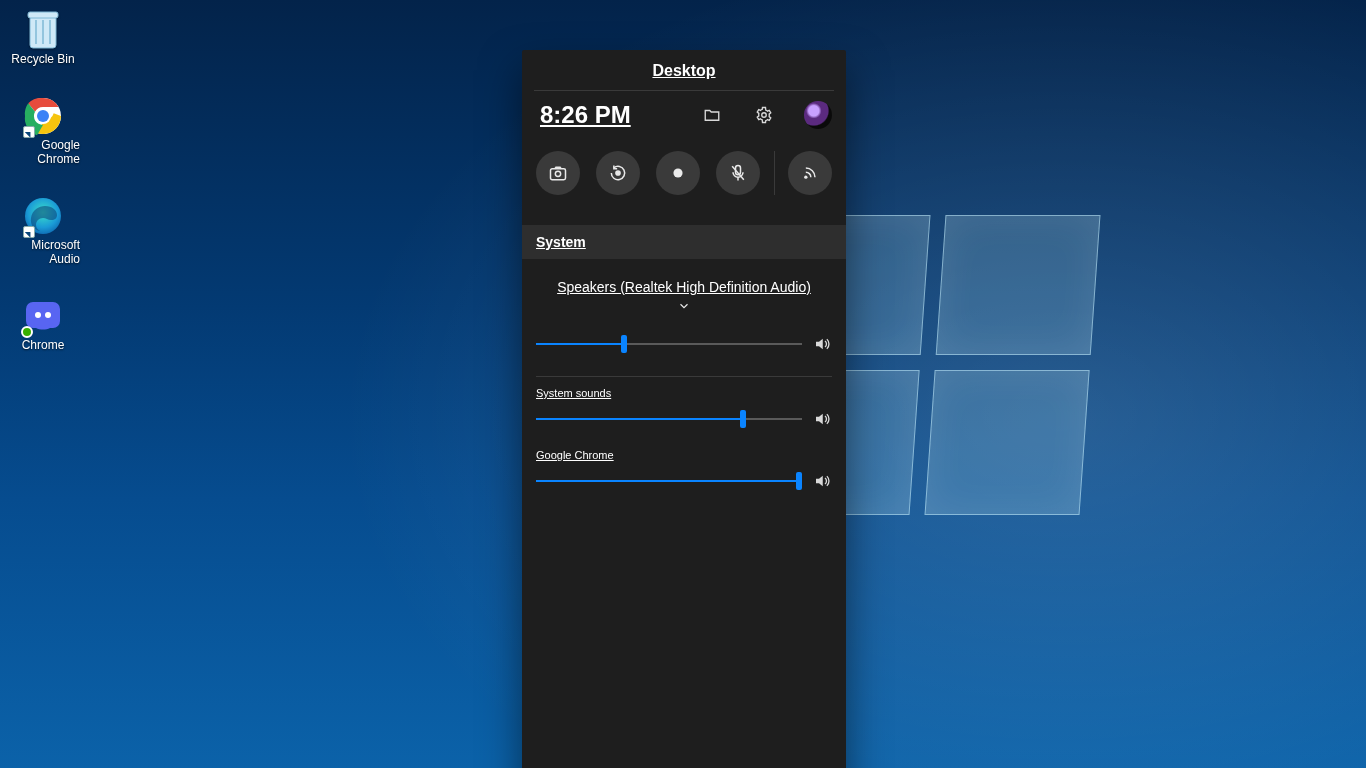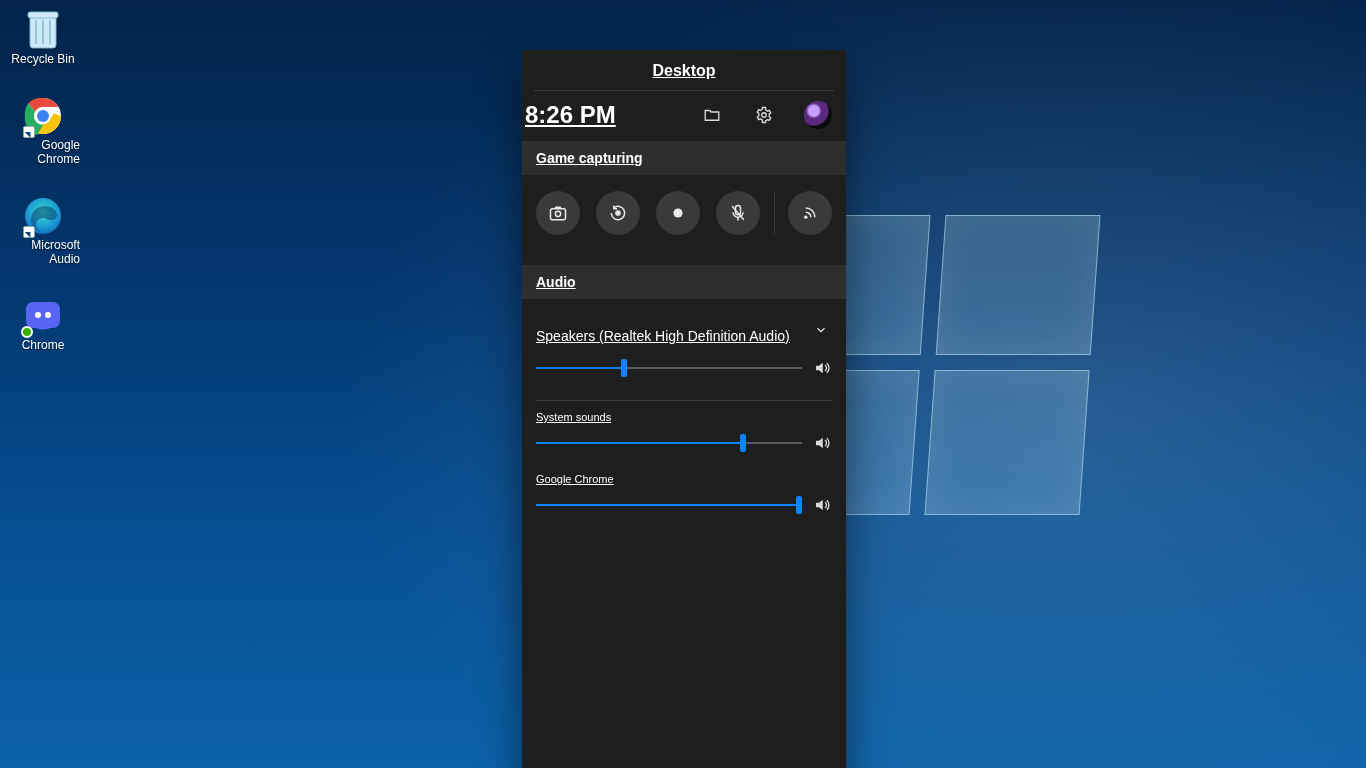--- a/index.html
+++ b/index.html
@@ -51,21 +51,21 @@
     position: absolute; left: 522px; top: 50px; width: 324px; height: 759px;
     background: #1e1e1e; color: #fff; border-radius: 2px;
     box-shadow: 0 20px 40px rgba(0,0,0,0.5);
     text-decoration: underline;
   }
   .gb-title {
     font-weight:600; text-align:center; padding: 12px 14px 10px 14px;
     border-bottom: 1px solid #3a3a3a; margin: 0 12px;
   }
   .gb-time-row {
-    display:flex; align-items:center; gap:28px; padding: 10px 14px 6px 3px;
+    display:flex; align-items:center; gap:28px; padding: 10px 14px 6px 18px;
   }
   .gb-time { font-size: 24px; font-weight: 700; flex:1; }
   .iconbtn {
     width:24px; height:24px; display:flex; align-items:center; justify-content:center;
     cursor:pointer; color:#d9d9d9;
   }
   .avatar {
     width:28px; height:28px; border-radius:50%;
     background: radial-gradient(circle at 35% 35%, #c9a0ff 0 20%, #5b2a7f 30% 55%, #0a0a0a 60% 100%);
     cursor:pointer;
@@ -78,21 +78,21 @@
 
   .capture-row { display:flex; align-items:center; justify-content:space-between; padding: 16px 14px 24px 14px; }
   .cap-group { display:flex; gap:16px; align-items:center; }
   .rbtn {
     width:44px; height:44px; border-radius:50%; background:#3a3a3a;
     display:flex; align-items:center; justify-content:center; cursor:pointer;
   }
   .vsep { width:1px; height:44px; background:#3a3a3a; }
 
   .audio-body { padding: 6px 14px; }
-  .device-row { display:flex; align-items:flex-end; justify-content:space-between; padding: 14px 0 4px 0; font-size:14px; }
+  .device-row { display:flex; align-items:center; justify-content:space-between; padding: 14px 0 4px 0; font-size:14px;flex-direction:column; }
   .chev { cursor:pointer; padding:4px; }
   .slider-row { display:flex; align-items:center; gap:10px; padding: 10px 0 22px 0; border-bottom:1px solid #3a3a3a;}
   .slider-row.noborder{border-bottom:none; padding-bottom:10px;}
   .slider {
     --p: 50;
     position:relative; flex:1; height:14px; cursor:pointer;
   }
   .slider .track {
     position:absolute; left:0; right:0; top:50%; height:2px; margin-top:-1px;
     background:#5a5a5a;
@@ -197,21 +197,20 @@
     </div>
     <div class="iconbtn">
       <svg width="18" height="18" viewBox="0 0 24 24" fill="none" stroke="currentColor" stroke-width="1.8">
           <circle cx="12" cy="12" r="3"></circle>
           <path d="M19 12a7 7 0 0 0-.1-1.2l2.1-1.6-2-3.4-2.5 1a7 7 0 0 0-2.1-1.2L14 2h-4l-.4 2.6a7 7 0 0 0-2.1 1.2l-2.5-1-2 3.4 2.1 1.6A7 7 0 0 0 5 12c0 .4 0 .8.1 1.2L3 14.8l2 3.4 2.5-1a7 7 0 0 0 2.1 1.2L10 22h4l.4-2.6a7 7 0 0 0 2.1-1.2l2.5 1 2-3.4-2.1-1.6c.1-.4.1-.8.1-1.2z"></path>
         </svg>
     </div>
     <div class="avatar"></div>
   </div>
 
-  <div class="section-header">Game capturing</div>
   <div class="capture-row">
     <div class="cap-group">
       <div class="rbtn">
         <svg width="20" height="20" viewBox="0 0 24 24" fill="none" stroke="#e9e9e9" stroke-width="1.8">
             <rect x="3" y="7" width="18" height="13" rx="2"></rect>
             <path d="M8 7l1.5-2h5L16 7"></path>
             <circle cx="12" cy="13" r="3.2"></circle>
           </svg>
       </div>
       <div class="rbtn">
@@ -238,21 +237,21 @@
     <div class="vsep"></div>
     <div class="rbtn">
       <svg width="20" height="20" viewBox="0 0 24 24" fill="none" stroke="#e9e9e9" stroke-width="1.8">
           <circle cx="7" cy="17" r="2" fill="#e9e9e9" stroke="none"></circle>
           <path d="M7 11a6 6 0 0 1 6 6"></path>
           <path d="M7 6a11 11 0 0 1 11 11"></path>
         </svg>
     </div>
   </div>
 
-  <div class="section-header">Audio</div>
+  <div class="section-header">System</div>
   <div class="audio-body">
     <div class="device-row">
       <div>Speakers (Realtek High Definition Audio)</div>
       <div class="chev">
         <svg width="14" height="14" viewBox="0 0 24 24" fill="none" stroke="#e9e9e9" stroke-width="2">
             <path d="M6 9l6 6 6-6"></path>
           </svg>
       </div>
     </div>
     <div class="slider-row">

